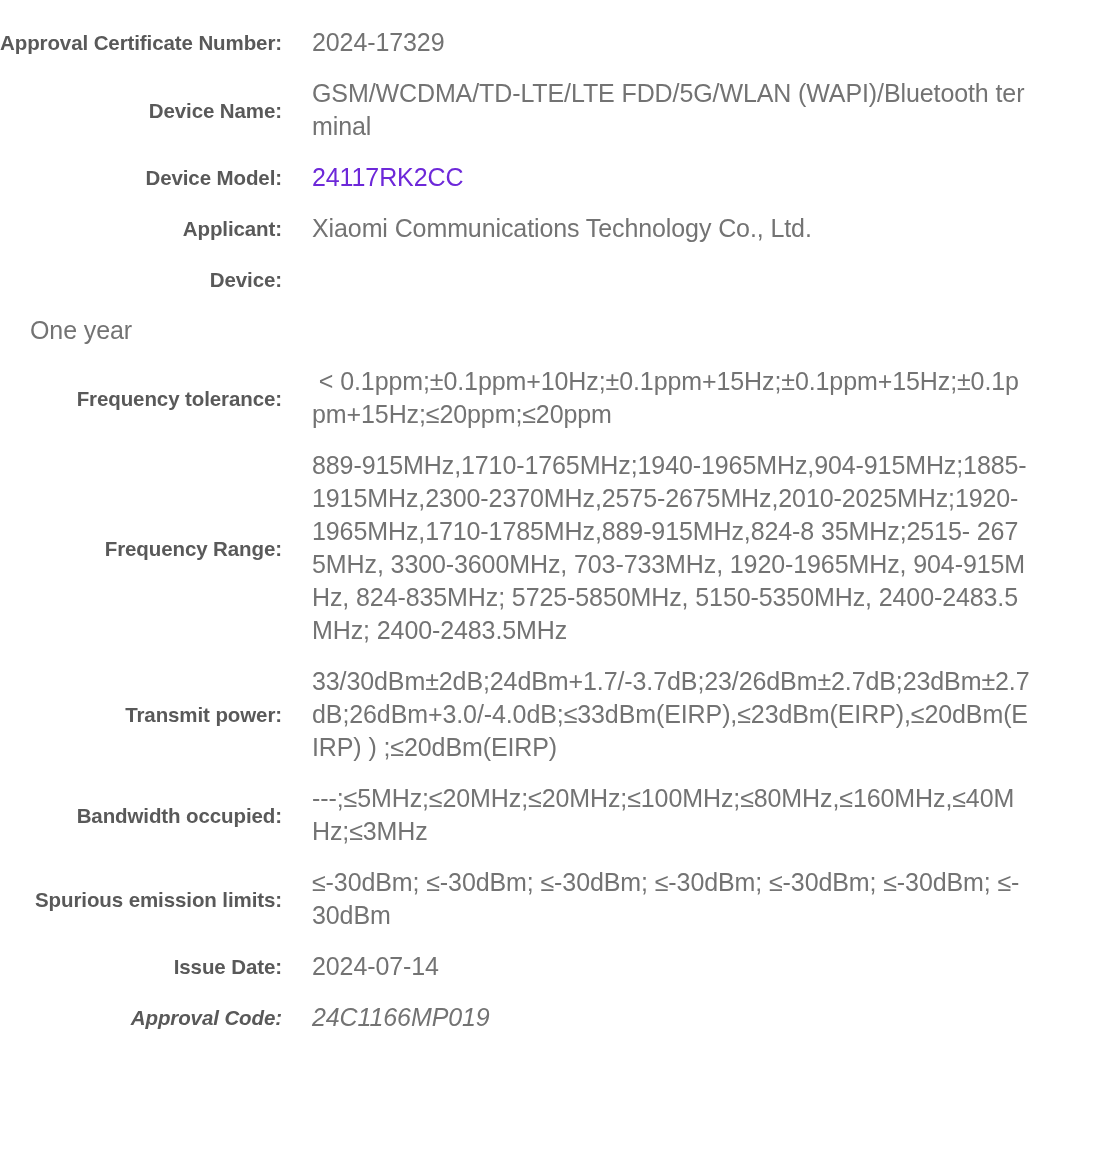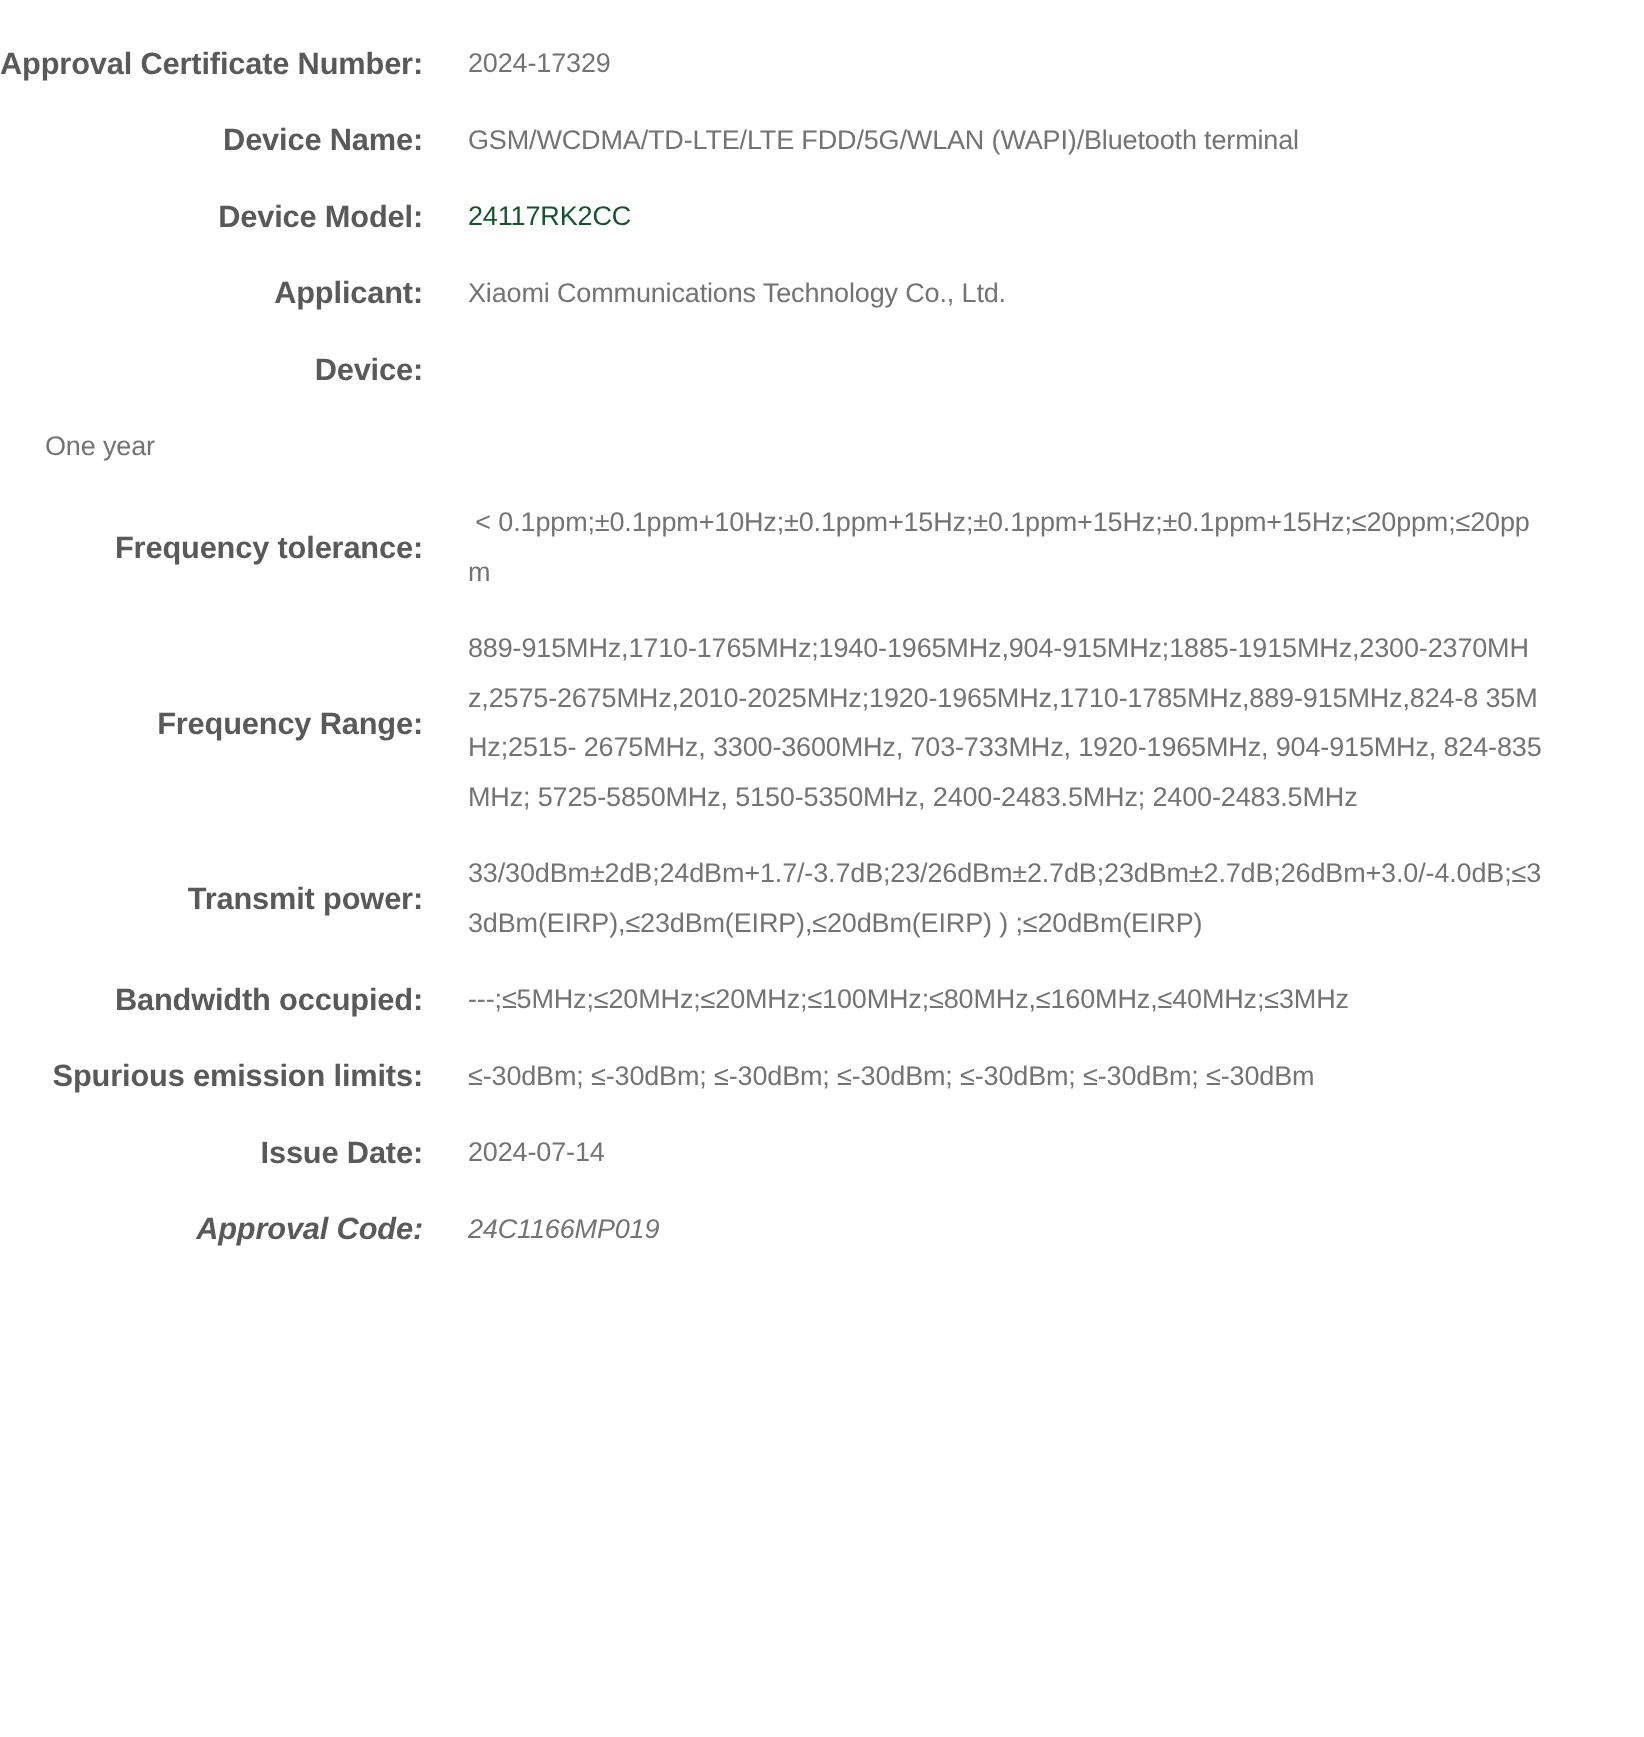--- a/index.html
+++ b/index.html
@@ -48,33 +48,33 @@
     word-break: break-all;
     overflow-wrap: break-word;
     white-space: normal;
   }
 
   .cert-value {
     box-sizing: border-box;
     flex: 1 1 auto;
     padding-left: 30px;
     padding-right: 36px;
-    font-size: 18px;
+    font-size: 25px;
     line-height: 33px;
     font-weight: normal;
     color: #737373;
     letter-spacing: -0.1px;
     word-break: break-all;
     overflow-wrap: break-word;
     white-space: pre-wrap;
     min-height: 33px;
   }
 
   .cert-value.is-accent {
-    color: #14532d;
+    color: #6d28d9;
   }
 
   .cert-value.is-empty {
     min-height: 33px;
   }
 
   
   .cert-row[data-row="frequency-range"] .cert-value,
   .cert-row[data-row="transmit-power"] .cert-value,
   .cert-row[data-row="bandwidth-occupied"] .cert-value,

